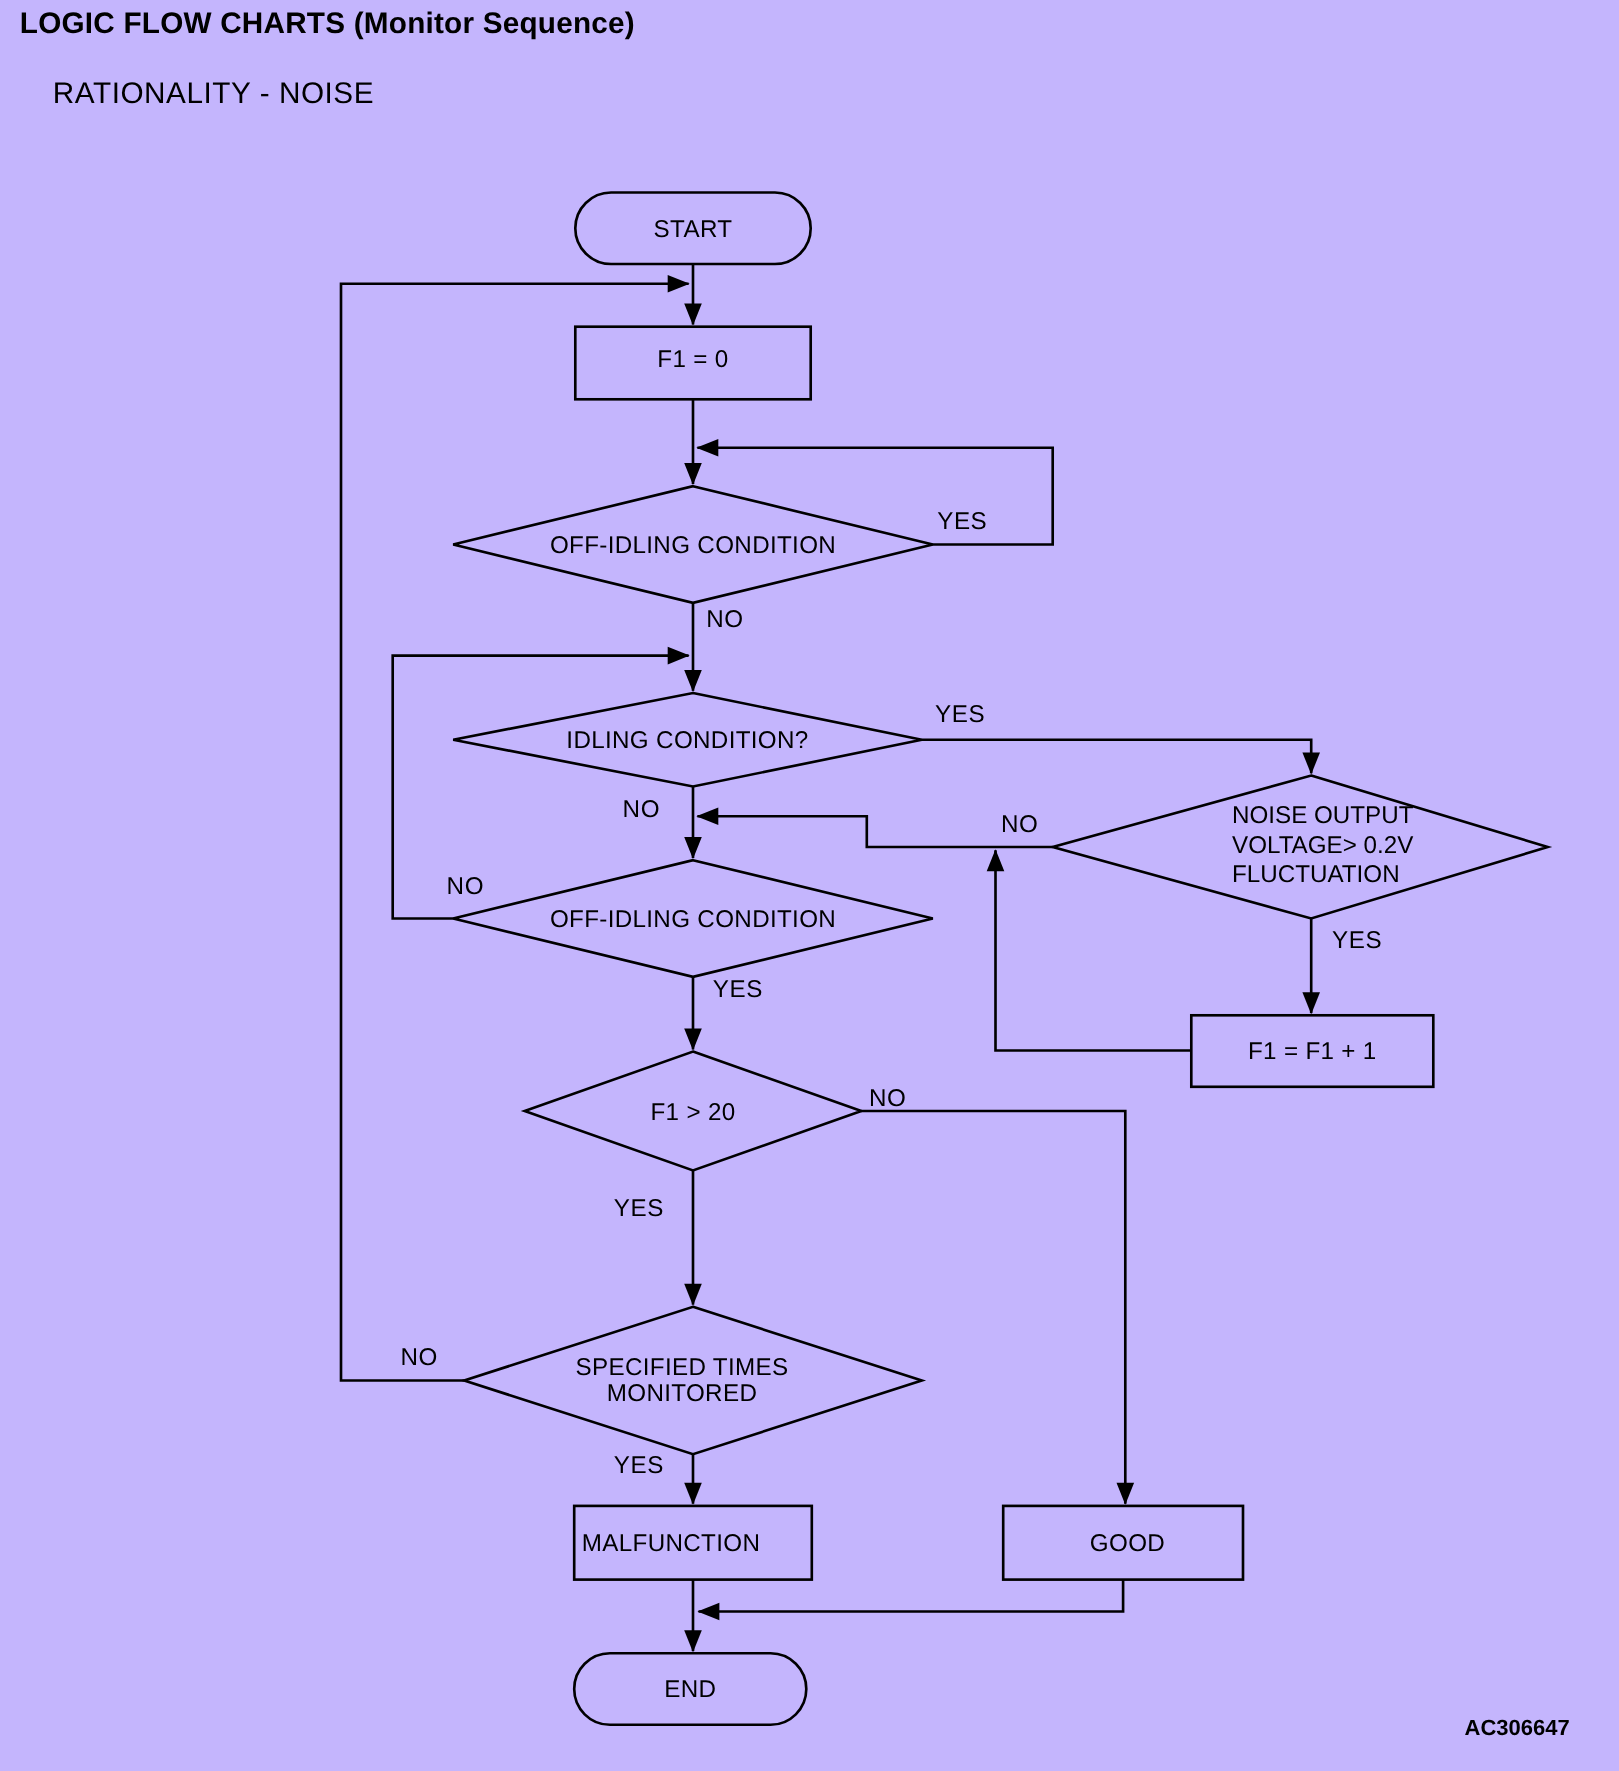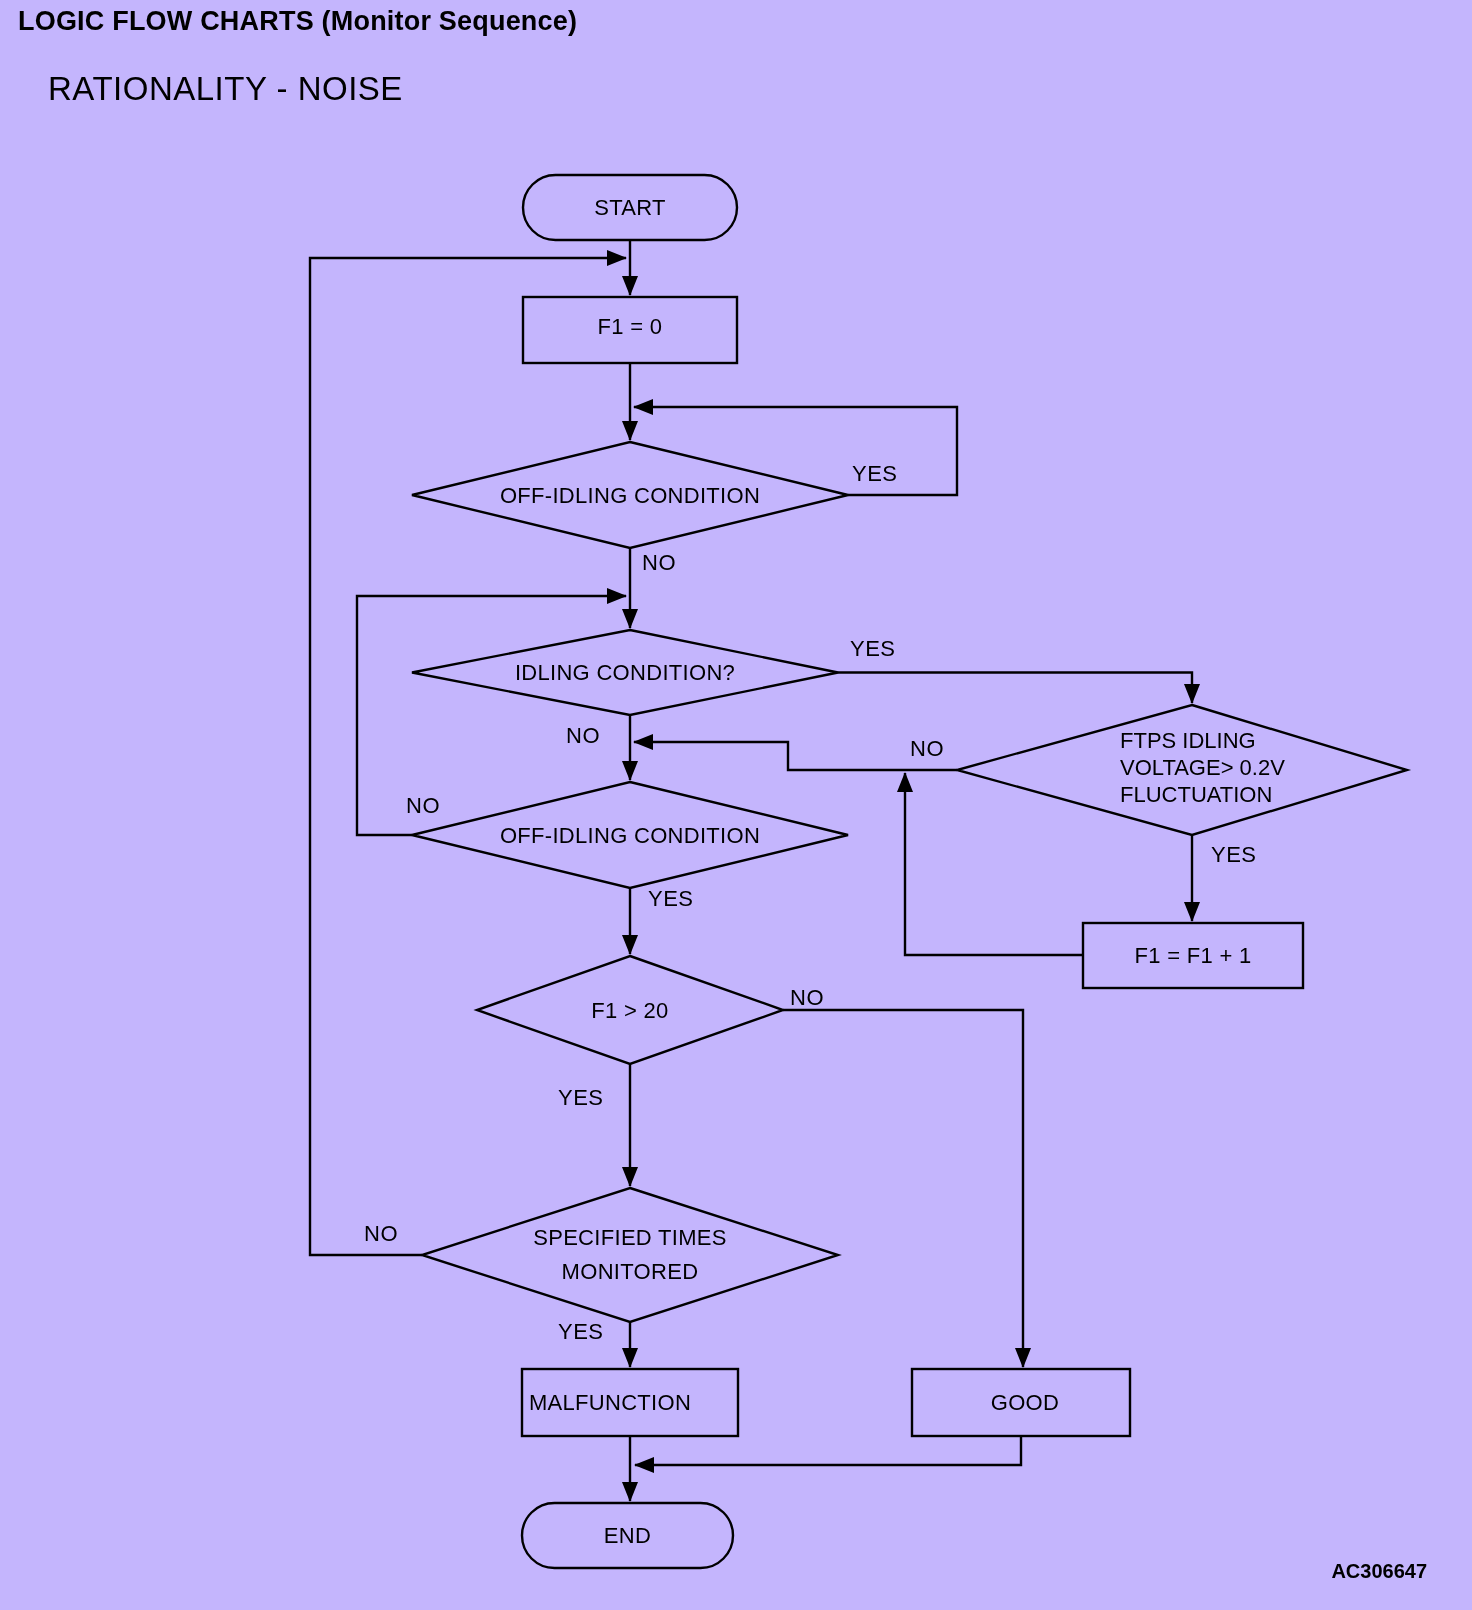--- a/index.html
+++ b/index.html
@@ -12,21 +12,21 @@
     font-family: "Liberation Sans", sans-serif;
     overflow: hidden;
   }
   .page-title {
     position: absolute; left: 18px; top: 6px;
     font-size: 27px; font-weight: bold; margin: 0;
     letter-spacing: 0.2px;
   }
   .page-subtitle {
     position: absolute; left: 48px; top: 70px;
-    font-size: 33px; font-weight: normal; margin: 0;
+    font-size: 27px; font-weight: normal; margin: 0;
     letter-spacing: 0.5px;
   }
   .figure-code {
     position: absolute; right: 45px; top: 1560px;
     font-size: 20px; font-weight: bold;
   }
   svg.flow { position: absolute; left: 0; top: 0; }
   svg.flow .shape { fill: none; stroke: #000; stroke-width: 2.4px; }
   svg.flow .edge  { fill: none; stroke: #000; stroke-width: 2.4px; }
   .node-label {
@@ -96,31 +96,31 @@
     <path class="edge" d="M630,1322 V1367" marker-end="url(#arr)"></path>
     <path class="edge" d="M630,1436 V1501" marker-end="url(#arr)"></path>
     <path class="edge" d="M1021,1436 V1465 H635" marker-end="url(#arr)"></path>
   </svg>
 
   <div class="node-label" style="left:523px; top:175px; width:214px; height:65px;">START</div>
   <div class="node-label" style="left:523px; top:297px; width:214px; height:58px;">F1 = 0</div>
   <div class="node-label" style="left:412px; top:442px; width:436px; height:106px;">OFF-IDLING CONDITION</div>
   <div class="node-label" style="left:412px; top:630px; width:426px; height:85px;">IDLING CONDITION?</div>
   <div class="ftps-label">
-    <div>FTPS IDLING</div>
+    <div>NOISE OUTPUT</div>
     <div class="ftps-line2">
       <span>VOLTAGE</span>
       <span>&gt; 0.2V</span>
     </div>
     <div>FLUCTUATION</div>
   </div>
   <div class="node-label" style="left:412px; top:782px; width:436px; height:106px;">OFF-IDLING CONDITION</div>
   <div class="node-label" style="left:1083px; top:923px; width:220px; height:65px;">F1 = F1 + 1</div>
   <div class="node-label" style="left:477px; top:956px; width:306px; height:108px;">F1 &gt; 20</div>
-  <div class="node-label prelines" style="left:422px; top:1188px; width:416px; height:134px; line-height:34px;">SPECIFIED TIMES
+  <div class="node-label prelines" style="left:412px; top:1188px; width:416px; height:134px; line-height:24px;">SPECIFIED TIMES
 MONITORED</div>
   <div class="node-label" style="left:522px; top:1369px; width:176px; height:67px;">MALFUNCTION</div>
   <div class="node-label" style="left:912px; top:1369px; width:226px; height:67px;">GOOD</div>
   <div class="node-label" style="left:522px; top:1503px; width:211px; height:65px;">END</div>
 
   <div class="edge-label" style="left:852px; top:462px;">YES</div>
   <div class="edge-label" style="left:642px; top:551px;">NO</div>
   <div class="edge-label" style="left:850px; top:637px;">YES</div>
   <div class="edge-label" style="left:566px; top:724px;">NO</div>
   <div class="edge-label" style="left:406px; top:794px;">NO</div>

